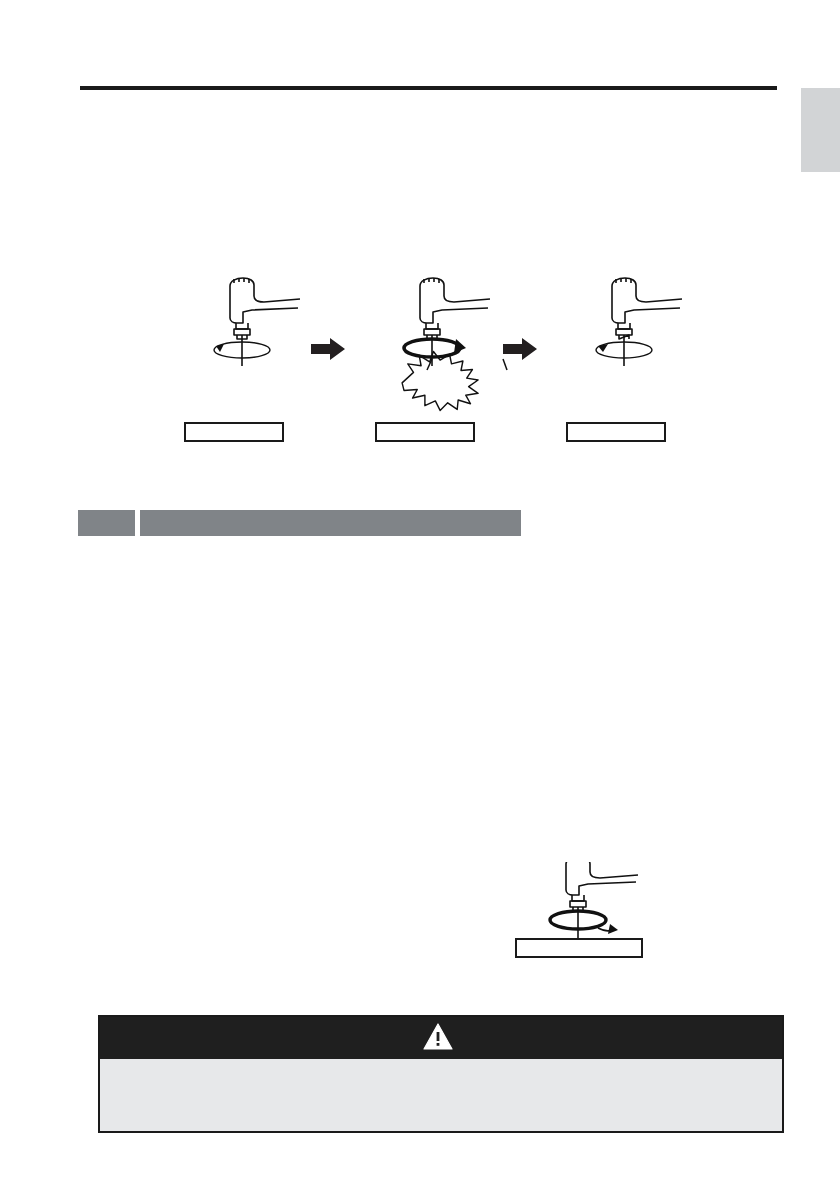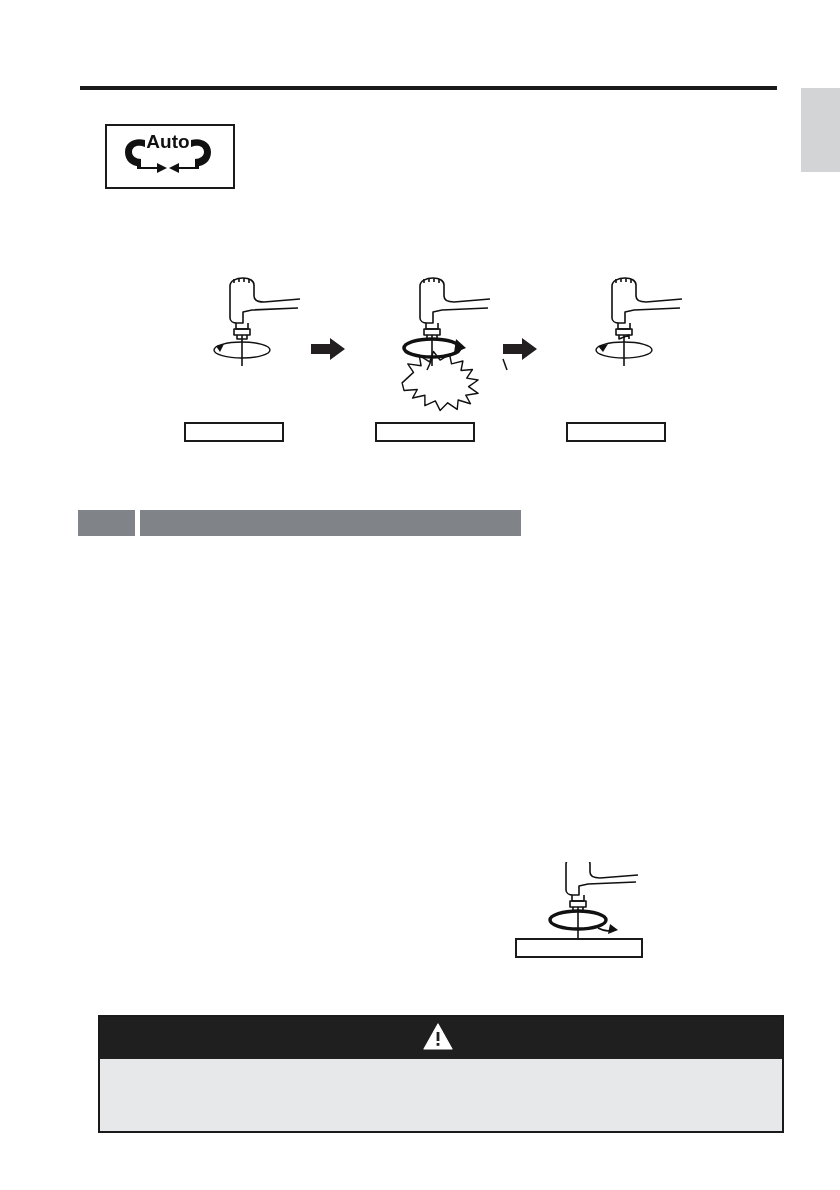--- a/index.html
+++ b/index.html
@@ -158,36 +158,20 @@
 </style>
 </head>
 <body>
 
 <div class="page">
 
   <div class="edge-tab"></div>
 
   <div class="top-rule"></div>
 
-  <div class="auto-box">
-    <span>
-      <svg width="122" height="57" viewBox="0 0 122 57">
-
-        <path d="M38 14 C28 11 18 16 18 26 C18 36 26 41 34 40 L34 33 C29 33 25 30 25 26 C25 21 30 18 38 21 Z" fill="#111111"></path>
-
-        <path d="M34 34 L34 41 L50 41 L50 37 L60 42 L50 47 L50 43 L30 43 L30 34 Z" fill="#111111"></path>
-
-        <path d="M84 14 C94 11 104 16 104 26 C104 36 96 41 88 40 L88 33 C93 33 97 30 97 26 C97 21 92 18 84 21 Z" fill="#111111"></path>
-
-        <path d="M88 34 L88 41 L72 41 L72 37 L62 42 L72 47 L72 43 L92 43 L92 34 Z" fill="#111111"></path>
-
-        <text x="61" y="22" text-anchor="middle" font-family="Liberation Sans, sans-serif" font-size="19" font-weight="bold" fill="#111111">Auto</text>
-      </svg>
-    </span>
-  </div>
 
   <div class="illus" style="left:196px; top:274px;">
     <span>
       <svg width="110" height="95" viewBox="0 0 110 95">
         <g fill="none" stroke="#111111" stroke-width="1.6" stroke-linejoin="round">
 
           <path d="M34 12 L34 44 C34 47 37 49 41 49 L47 49 L47 38 L56 36 L102 34"></path>
           <path d="M34 12 C34 7 40 4 47 4 C54 4 58 7 58 11 L58 22 C58 26 62 28 68 28 L104 25"></path>
 
           <path d="M38 9 L38 5 M43 8 L43 4 M48 8 L48 4 M53 9 L53 5"></path>

